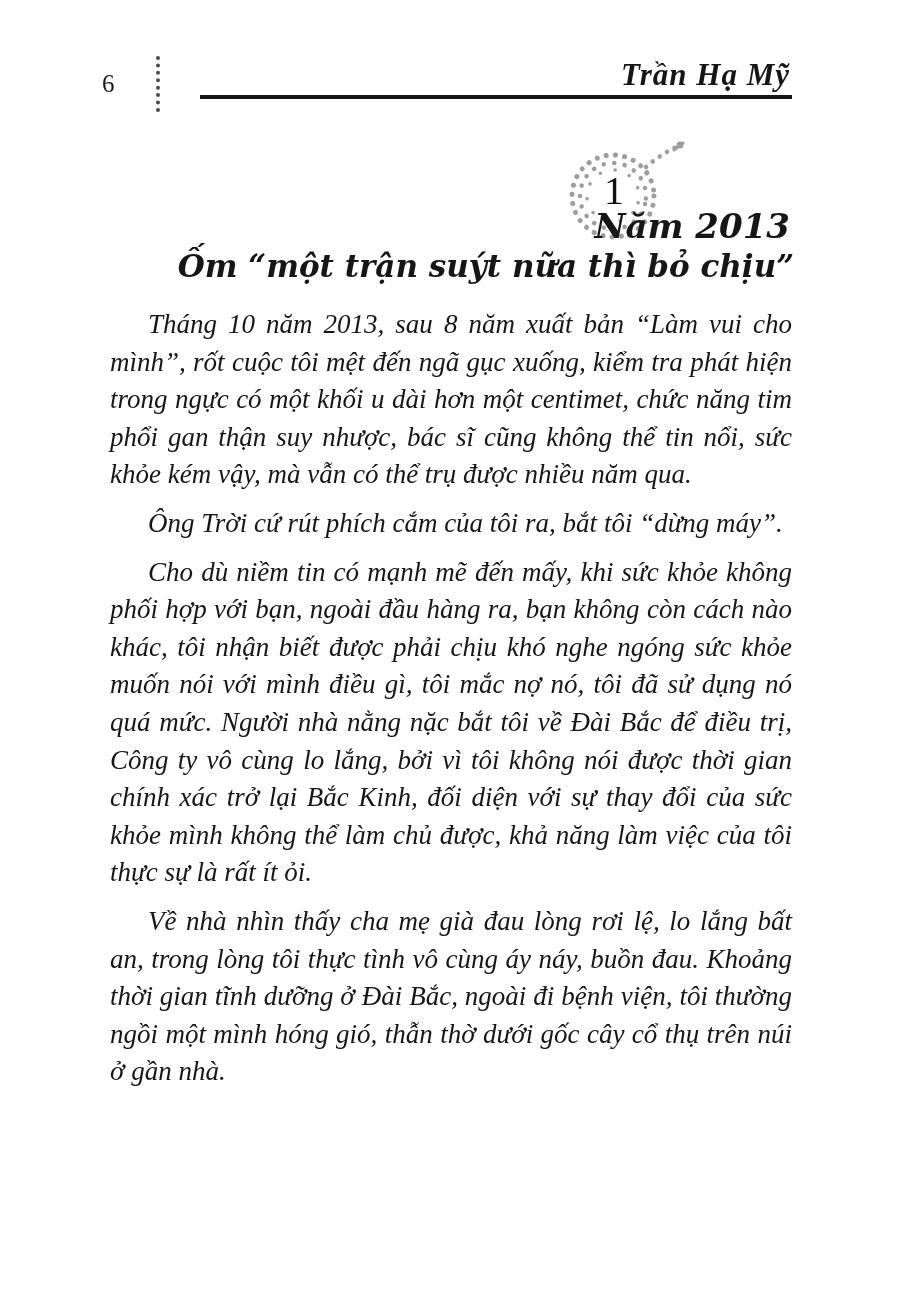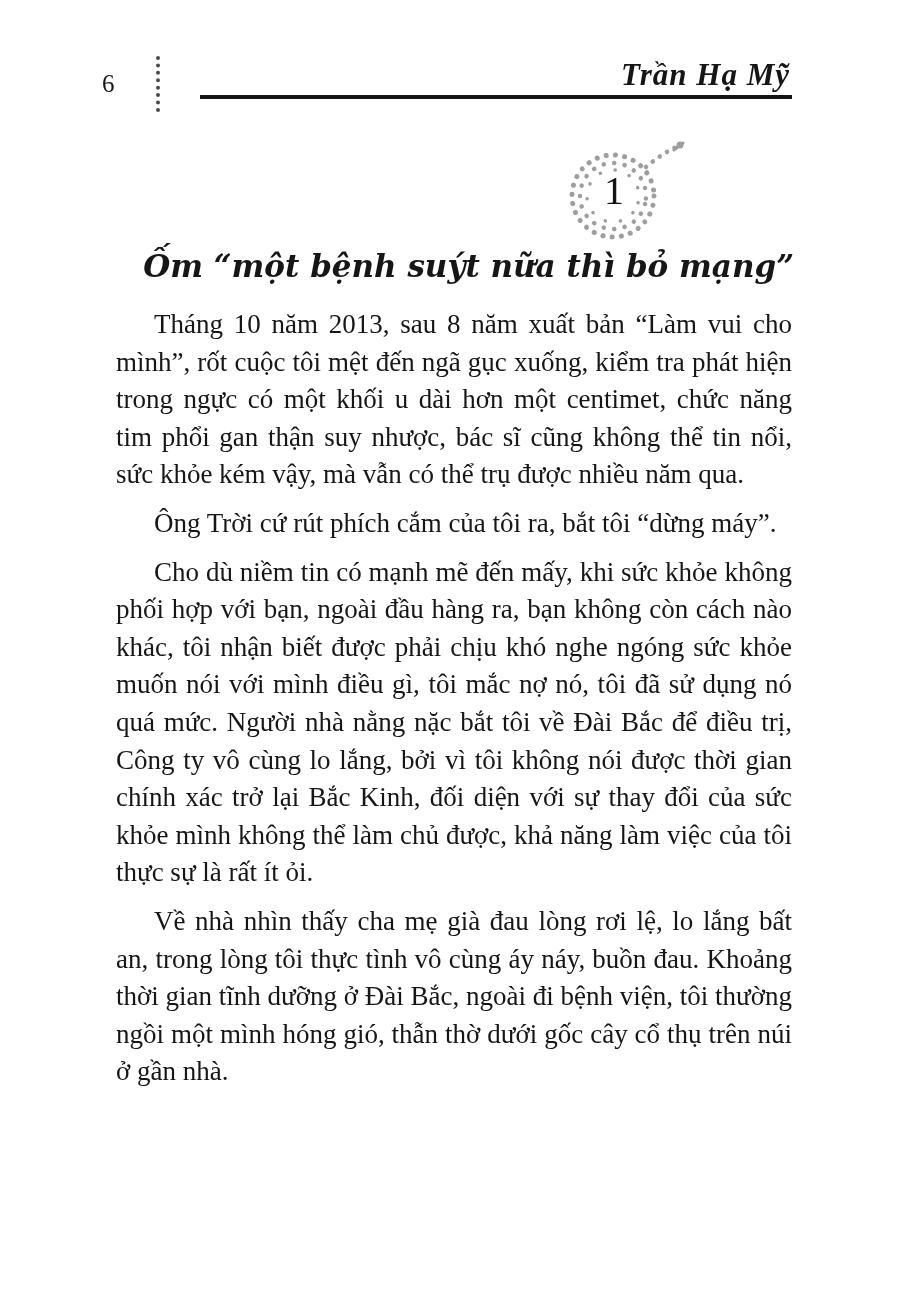--- a/index.html
+++ b/index.html
@@ -93,22 +93,23 @@
     position: absolute;
     left: 110px;
     top: 306px;
     width: 682px;
     font-size: 27px;
     line-height: 37.6px;
     text-align: justify;
     text-justify: inter-word;
   }
   .body-text p {
-    margin: 0 0 11px 6px;
+    margin: 0 0 11px 0;
     text-indent: 38px;
+    font-style: italic;
   }
 </style>
 </head>
 <body>
 
 <div class="page">
 
   <div class="page-number">6</div>
   <div class="bead-line"></div>
   <div class="header-title">Trần Hạ Mỹ</div>
@@ -121,21 +122,22 @@
         <circle cx="63" cy="55" r="33" stroke-width="4.5" stroke-dasharray="0.1 10.5" transform="rotate(14 63 55)"></circle>
         <circle cx="63" cy="55" r="26" stroke-width="3.5" stroke-dasharray="0.1 15" transform="rotate(40 63 55)"></circle>
         <path d="M96,26 Q110,14 126,6" stroke-width="4.5" stroke-dasharray="0.1 8.5"></path>
         <path d="M124,9 L133,2" stroke-width="3"></path>
         <circle cx="130" cy="4" r="3.5" fill="#9e9e9e" stroke="none"></circle>
       </g>
     </svg>
     <div class="chapter-number">1</div>
   </div>
 
-  <div class="chapter-subtitle script">Ốm “một bệnh suýt nữa thì bỏ mạng”</div>
+  <div class="chapter-year script">Năm 2013</div>
+  <div class="chapter-subtitle script">Ốm “một trận suýt nữa thì bỏ chịu”</div>
 
   <div class="body-text">
     <p>Tháng 10 năm 2013, sau 8 năm xuất bản “Làm vui cho mình”, rốt cuộc tôi mệt đến ngã gục xuống, kiểm tra phát hiện trong ngực có một khối u dài hơn một centimet, chức năng tim phổi gan thận suy nhược, bác sĩ cũng không thể tin nổi, sức khỏe kém vậy, mà vẫn có thể trụ được nhiều năm qua.</p>
     <p>Ông Trời cứ rút phích cắm của tôi ra, bắt tôi “dừng máy”.</p>
     <p>Cho dù niềm tin có mạnh mẽ đến mấy, khi sức khỏe không phối hợp với bạn, ngoài đầu hàng ra, bạn không còn cách nào khác, tôi nhận biết được phải chịu khó nghe ngóng sức khỏe muốn nói với mình điều gì, tôi mắc nợ nó, tôi đã sử dụng nó quá mức. Người nhà nằng nặc bắt tôi về Đài Bắc để điều trị, Công ty vô cùng lo lắng, bởi vì tôi không nói được thời gian chính xác trở lại Bắc Kinh, đối diện với sự thay đổi của sức khỏe mình không thể làm chủ được, khả năng làm việc của tôi thực sự là rất ít ỏi.</p>
     <p>Về nhà nhìn thấy cha mẹ già đau lòng rơi lệ, lo lắng bất an, trong lòng tôi thực tình vô cùng áy náy, buồn đau. Khoảng thời gian tĩnh dưỡng ở Đài Bắc, ngoài đi bệnh viện, tôi thường ngồi một mình hóng gió, thẫn thờ dưới gốc cây cổ thụ trên núi ở gần nhà.</p>
   </div>
 
 </div>
 

